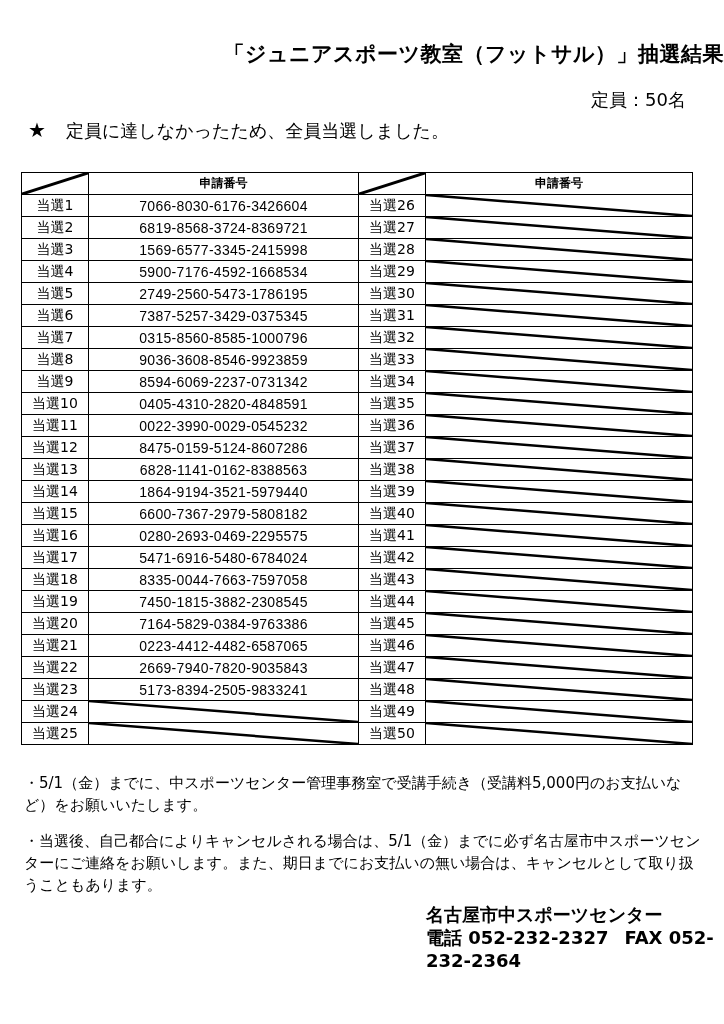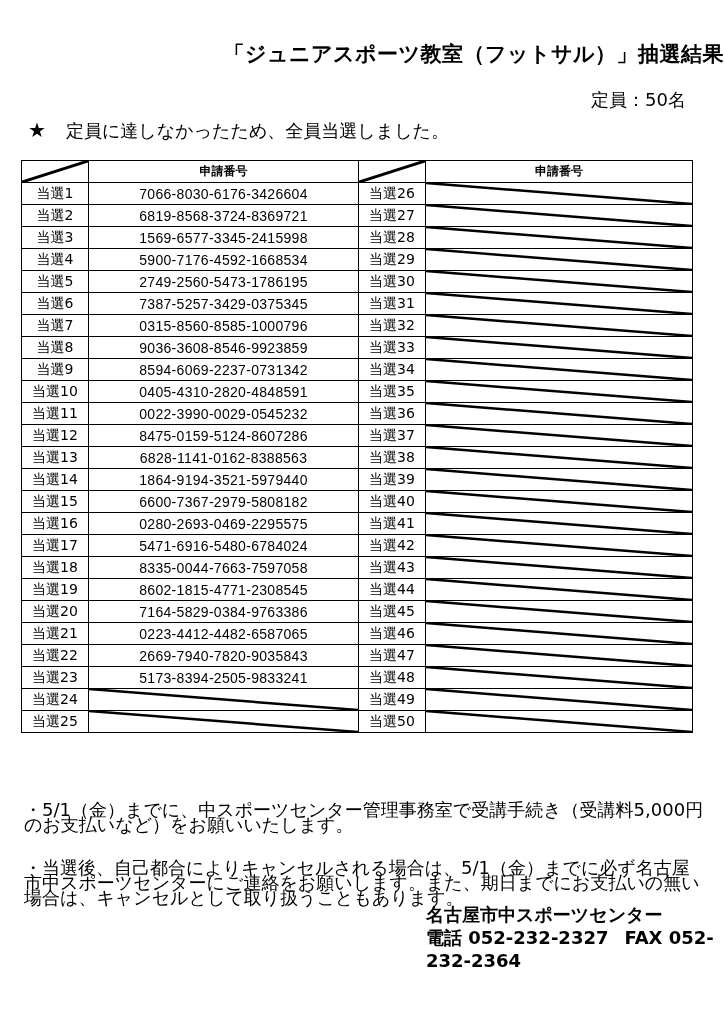--- a/index.html
+++ b/index.html
@@ -3,30 +3,30 @@
 <meta charset="utf-8">
 <style>
   html, body { margin:0; padding:0; background:#ffffff; }
   body { width:724px; height:1024px; position:relative; overflow:hidden; color:#000;
          font-family:"DejaVu Sans", sans-serif; }
   .title { position:absolute; left:0; width:724px; top:40px; text-align:right;
            font-size:21px; font-weight:bold; letter-spacing:0.5px; }
   .capacity { position:absolute; right:38px; top:88px; font-size:18px; }
   .notice { position:absolute; left:28px; top:118px; font-size:18px; }
   .notice .star { margin-right:20px; font-size:20px; }
-  table.results { position:absolute; left:21px; top:160px; width:671px;
+  table.results { position:absolute; left:21px; top:172px; width:671px;
                   border-collapse:collapse; table-layout:fixed;padding-left:40px; }
   table.results td, table.results th { border:1.5px solid #000; padding:0; height:21px;
                   font-size:14px; font-weight:normal; text-align:center; position:relative; }
   table.results th { height:21px; font-size:12px; font-weight:bold; }
   td.label { font-size:13px; }
   td.num { font-family:"Liberation Sans", sans-serif; font-size:15.5px; letter-spacing:0.3px; }
   .diag-up, .diag-down { position:absolute; inset:0; }
   .diag-up svg, .diag-down svg { width:100%; height:100%; display:block; }
-  .notes { position:absolute; left:24px; width:680px; font-size:18px; line-height:15px;margin-top:30px; }
+  .notes { position:absolute; left:24px; width:680px; font-size:15px; line-height:22px; }
   .n1 { top:772px; }
   .n2 { top:830px; }
   .org { position:absolute; left:426px; top:903px; font-size:18px; font-weight:bold; }
   .contact { position:absolute; left:426px; top:926px; font-size:18px; font-weight:bold; }
   .contact span + span { margin-left:16px; }
 </style>
 </head>
 <body>
 
 <div class="title">「ジュニアスポーツ教室（フットサル）」抽選結果</div>
@@ -274,21 +274,21 @@
         <td class="num">
           <div class="diag-down">
             <svg viewBox="0 0 100 100" preserveAspectRatio="none">
               <line x1="0" y1="0" x2="100" y2="100" stroke="#000" stroke-width="2.5" vector-effect="non-scaling-stroke"></line>
             </svg>
           </div>
         </td>
       </tr>
       <tr>
         <td class="label">当選19</td>
-        <td class="num">8602-1815-4771-2308545</td>
+        <td class="num">7450-1815-3882-2308545</td>
         <td class="label">当選44</td>
         <td class="num">
           <div class="diag-down">
             <svg viewBox="0 0 100 100" preserveAspectRatio="none">
               <line x1="0" y1="0" x2="100" y2="100" stroke="#000" stroke-width="2.5" vector-effect="non-scaling-stroke"></line>
             </svg>
           </div>
         </td>
       </tr>
       <tr>

